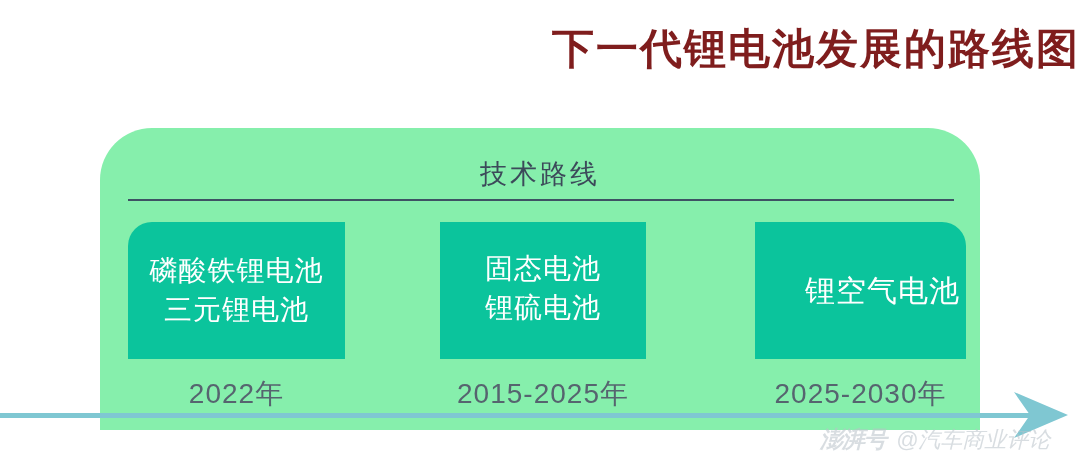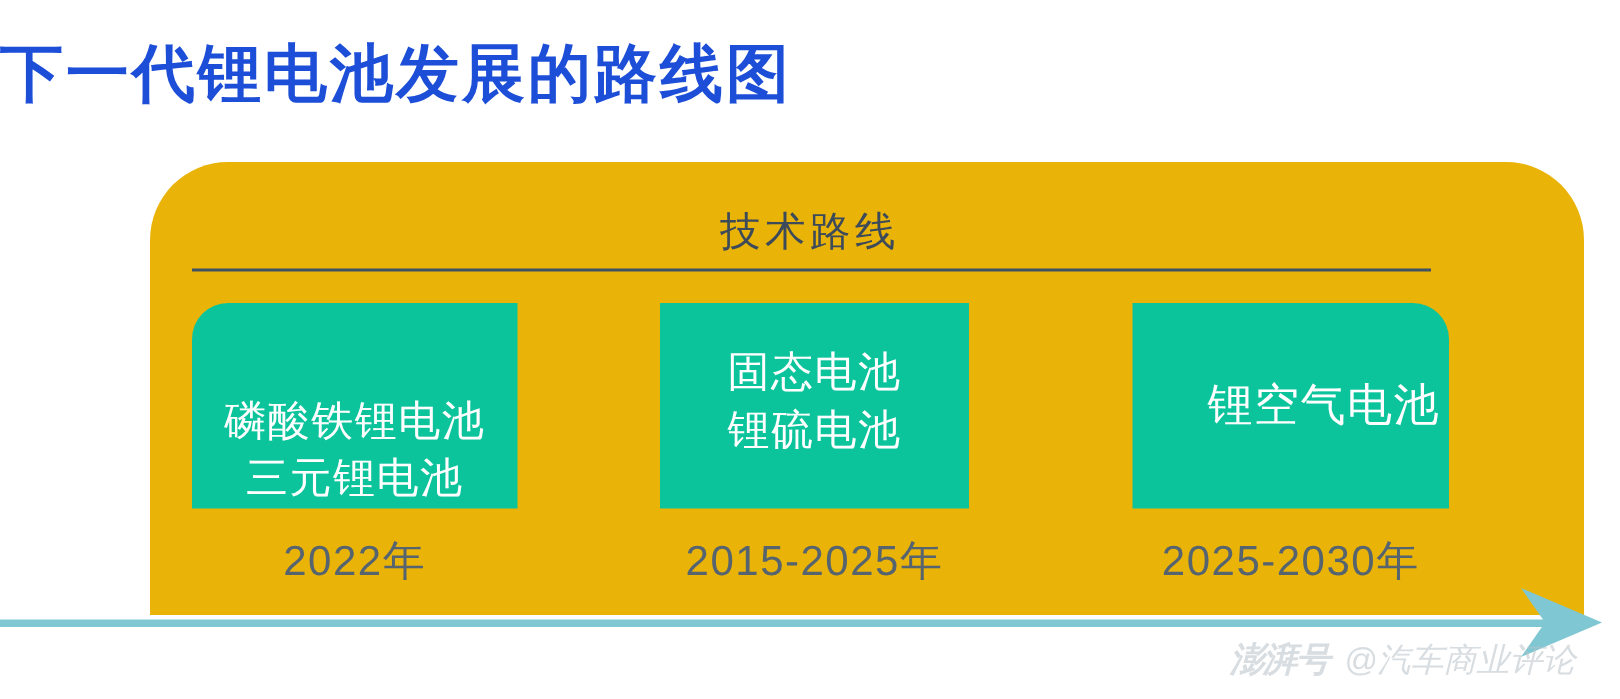--- a/index.html
+++ b/index.html
@@ -17,37 +17,37 @@
     background: #ffffff;
     overflow: hidden;
   }
 
   
   .title {
     position: absolute;
     left: 0;
     top: 26px;
     width: 1080px;
-    text-align: left;
+    text-align: right;
     font-size: 42px;
     font-weight: bold;
     letter-spacing: 2px;
-    color: #1d4ed8;
+    color: #7f1d1d;
     line-height: 1.1;
     white-space: nowrap;
   }
 
   
   .panel {
     position: absolute;
     left: 100px;
-    top: 108px;
-    width: 956px;
+    top: 128px;
+    width: 880px;
     height: 302px;
-    background: #eab308;
+    background: #86efac;
     border-radius: 52px 52px 0 0;
   }
 
   .panel-heading {
     position: absolute;
     left: 0;
     top: 28px;
     width: 880px;
     text-align: center;
     font-size: 27px;
@@ -77,21 +77,21 @@
   .card {
     position: absolute;
     top: 0;
     height: 137px;
     background: #0bc49c;
     display: flex;
     flex-direction: column;
     align-items: center;
     justify-content: center;
   }
-  .card-1 { left: 28px;  width: 217px; border-radius: 24px 0 0 0; justify-content: flex-end; }
+  .card-1 { left: 28px;  width: 217px; border-radius: 24px 0 0 0; }
   .card-2 { left: 340px; width: 206px; border-radius: 0; font-family: Liberation Mono, monospace; }
   .card-3 { left: 655px; width: 211px; border-radius: 0 24px 0 0; }
 
   .card-line {
     color: #ffffff;
     font-size: 28px;
     letter-spacing: 1px;
     line-height: 1.38;
     white-space: nowrap;
   }

